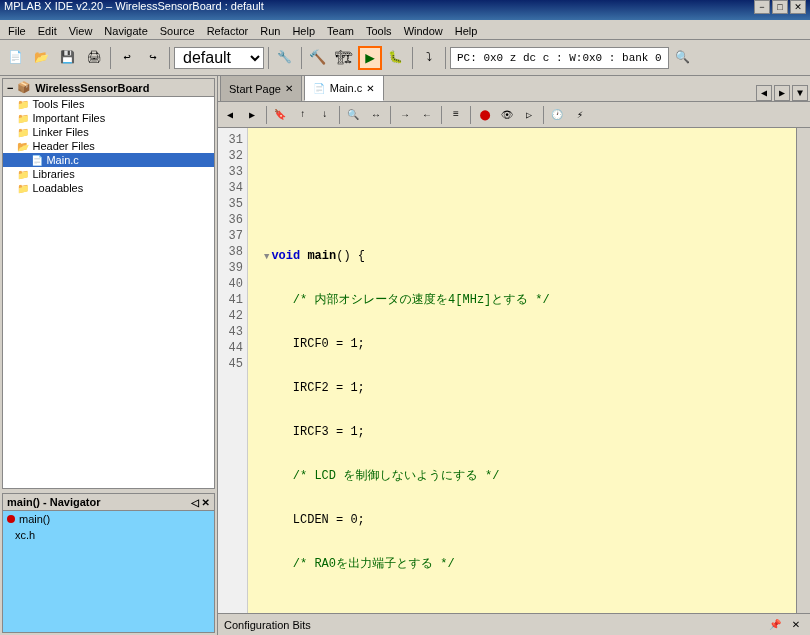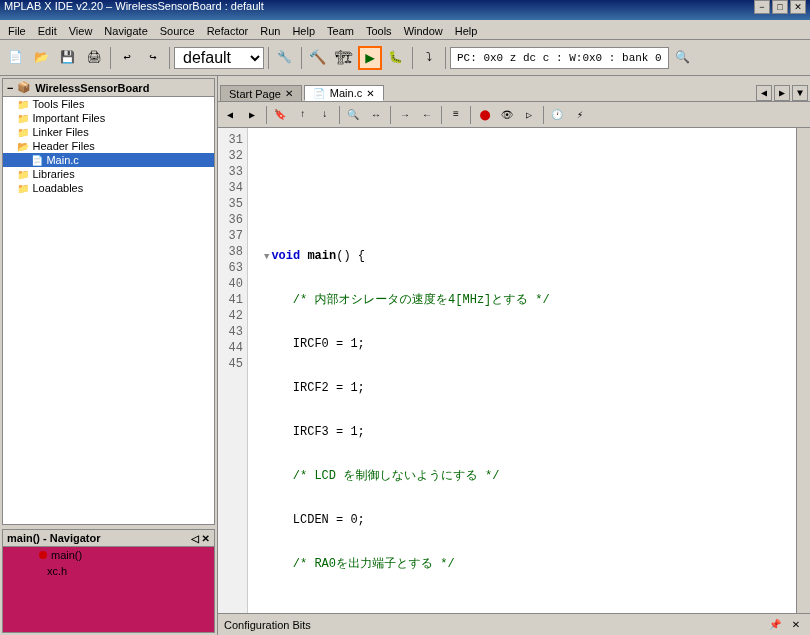--- a/index.html
+++ b/index.html
@@ -135,41 +135,40 @@
       cursor: pointer;
       white-space: nowrap;
     }
     .tree-item.selected { background: #316ac5; color: white; }
     .tree-indent-1 { padding-left: 14px; }
     .tree-indent-2 { padding-left: 28px; }
     .tree-icon { margin-right: 3px; font-size: 10px; }
 
     
     .navigator-panel {
-      height: 104px;
-      background: #be185d;
+      height: 140px;
+      background: #7dd3fc;
       border: 1px solid #888;
       margin: 2px;
       overflow: auto;
       font-family: Arial, sans-serif;
       font-size: 11px;
     }
     .nav-header {
       background: #d4d0c8;
       padding: 2px 4px;
       border-bottom: 1px solid #888;
       display: flex; align-items: center; justify-content: space-between;
       font-weight: bold;
     }
     .nav-close { cursor: pointer; font-size: 10px; }
     .nav-item {
       display: flex; align-items: center;
-      padding: 2px 20px;
-      cursor: pointer;
-      margin-left: 16px;
+      padding: 2px 4px;
+      cursor: pointer;
     }
     .nav-dot { width: 8px; height: 8px; background: #cc0000; border-radius: 50%; margin-right: 4px; }
 
     
     .center-area {
       flex: 1;
       display: flex;
       flex-direction: column;
       min-width: 0;
     }
@@ -186,21 +185,21 @@
     .tab {
       padding: 2px 8px;
       background: #b8b4ac;
       border: 1px solid #888;
       border-bottom: none;
       margin-right: 2px;
       font-family: Arial, sans-serif;
       font-size: 11px;
       cursor: pointer;
       display: flex; align-items: center; gap: 4px;
-      height: 16px;
+      height: 26px;
     }
     .tab.active {
       background: white;
       border-bottom: 1px solid white;
     }
     .tab-close { font-size: 10px; cursor: pointer; }
     .tab-icon { font-size: 10px; }
     .tabs-nav { margin-left: auto; display: flex; gap: 2px; align-items: center; }
     .tabs-nav-btn { width: 16px; height: 16px; background: #d4d0c8; border: 1px solid #888; font-size: 10px; display: flex; align-items: center; justify-content: center; cursor: pointer; }
 
@@ -221,21 +220,21 @@
       font-size: 10px;
       display: flex; align-items: center; justify-content: center;
       cursor: pointer;
     }
     .et-sep { width: 1px; height: 18px; background: #888; margin: 0 2px; }
 
     
     .code-editor {
       flex: 1;
       display: flex;
-      background: #ffffff;
+      background: #fef9c3;
       overflow: hidden;
       font-family: 'Courier New', monospace;
       font-size: 12px;
     }
     .line-numbers {
       background: #f0f0f0;
       border-right: 1px solid #ccc;
       padding: 4px 4px 4px 4px;
       min-width: 30px;
       text-align: right;
@@ -435,21 +434,21 @@
     <div class="code-editor">
       <div class="line-numbers">
         <div>31</div>
         <div>32</div>
         <div>33</div>
         <div>34</div>
         <div>35</div>
         <div>36</div>
         <div>37</div>
         <div>38</div>
-        <div>63</div>
+        <div>39</div>
         <div>40</div>
         <div>41</div>
         <div>42</div>
         <div>43</div>
         <div>44</div>
         <div>45</div>
       </div>
       <div class="code-content">
         <div class="code-line"></div>
         <div class="code-line"></div>

